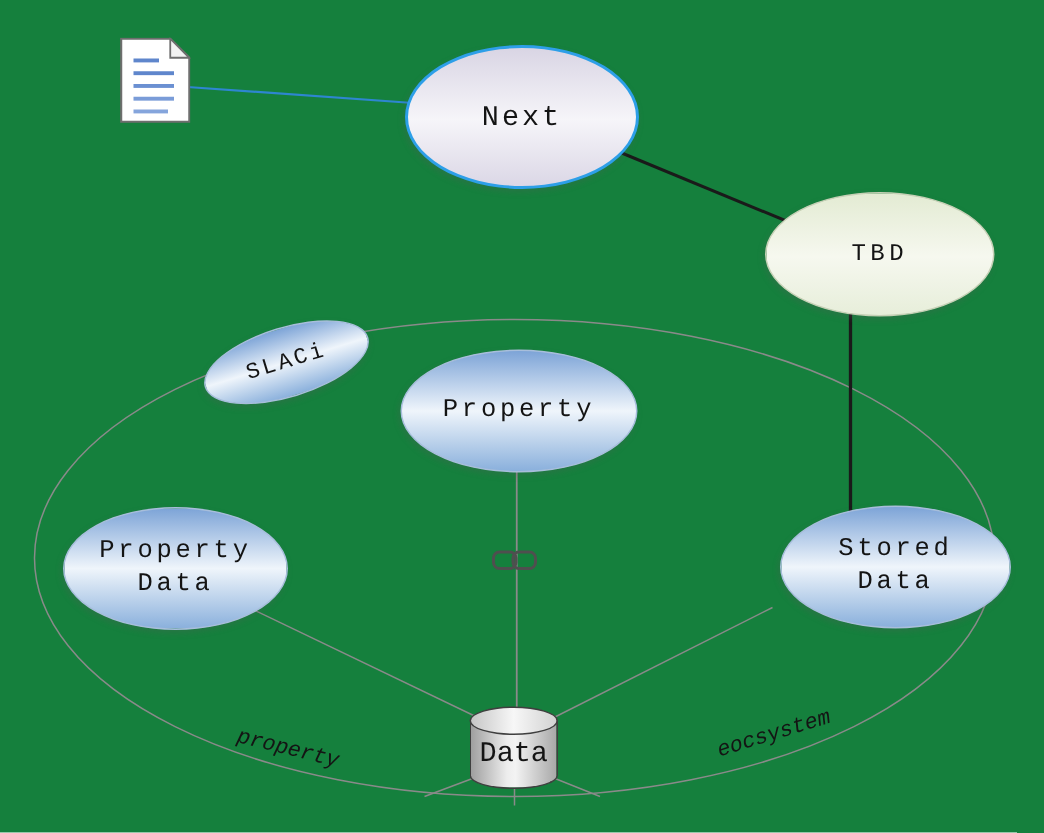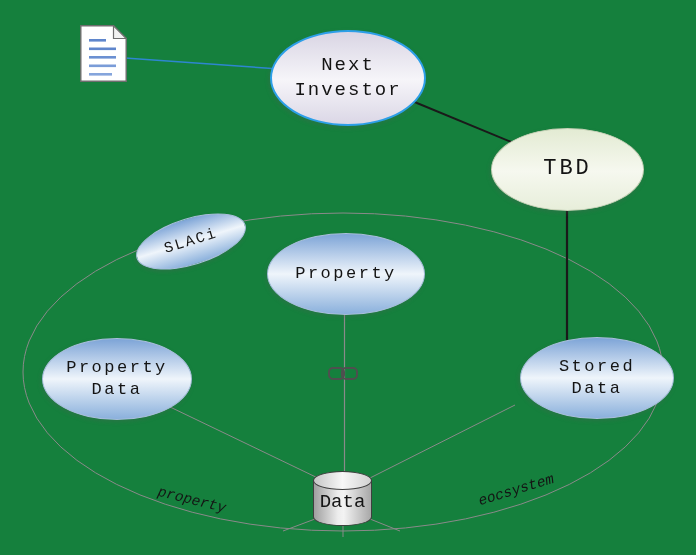--- a/index.html
+++ b/index.html
@@ -19,24 +19,24 @@
     border:1px solid #a8bedb;
     font-size:17px;letter-spacing:2.5px;
   }
   #node-next-investor{
     left:270px;top:30px;width:152px;height:92px;
     background:linear-gradient(180deg,#d9d5e4 0%,#f6f5f9 52%,#dbd7e6 100%);
     border:2px solid #2d9fe8;
     font-size:19px;letter-spacing:2px;
   }
   #node-tbd{
-    left:491px;top:128px;width:151px;height:81px;
+    left:510px;top:128px;width:151px;height:81px;
     background:linear-gradient(180deg,#e3ebd3 0%,#f6f8ef 52%,#e7eeda 100%);
     border:1px solid #c6d0b6;
-    font-size:22px;letter-spacing:3px;
+    font-size:16px;letter-spacing:3px;
   }
   #node-slaci{
     left:134px;top:218px;width:112px;height:45px;
     transform:rotate(-17deg);font-size:15px;letter-spacing:2px;
   }
   #node-property{left:267px;top:233px;width:156px;height:80px;}
   #node-property-data{left:42px;top:338px;width:148px;height:80px;}
   #node-stored-data{left:520px;top:337px;width:152px;height:80px;}
 
   
@@ -101,21 +101,20 @@
         <rect x="9" y="22.5" width="27" height="2.6" fill="#5f86cc"></rect>
         <rect x="9" y="31" width="27" height="2.6" fill="#6b90d2"></rect>
         <rect x="9" y="39.5" width="27" height="2.6" fill="#7a9cd8"></rect>
         <rect x="9" y="48" width="23" height="2.6" fill="#85a5dc"></rect>
       </g>
     </svg>
   </div>
 
   <div class="node" id="node-next-investor">
     <span>Next</span>
-    <span>Investor</span>
   </div>
 
   <div class="node" id="node-tbd">
     <span>TBD</span>
   </div>
 
   <div class="node blue-node" id="node-slaci">
     <span>SLACi</span>
   </div>
 

